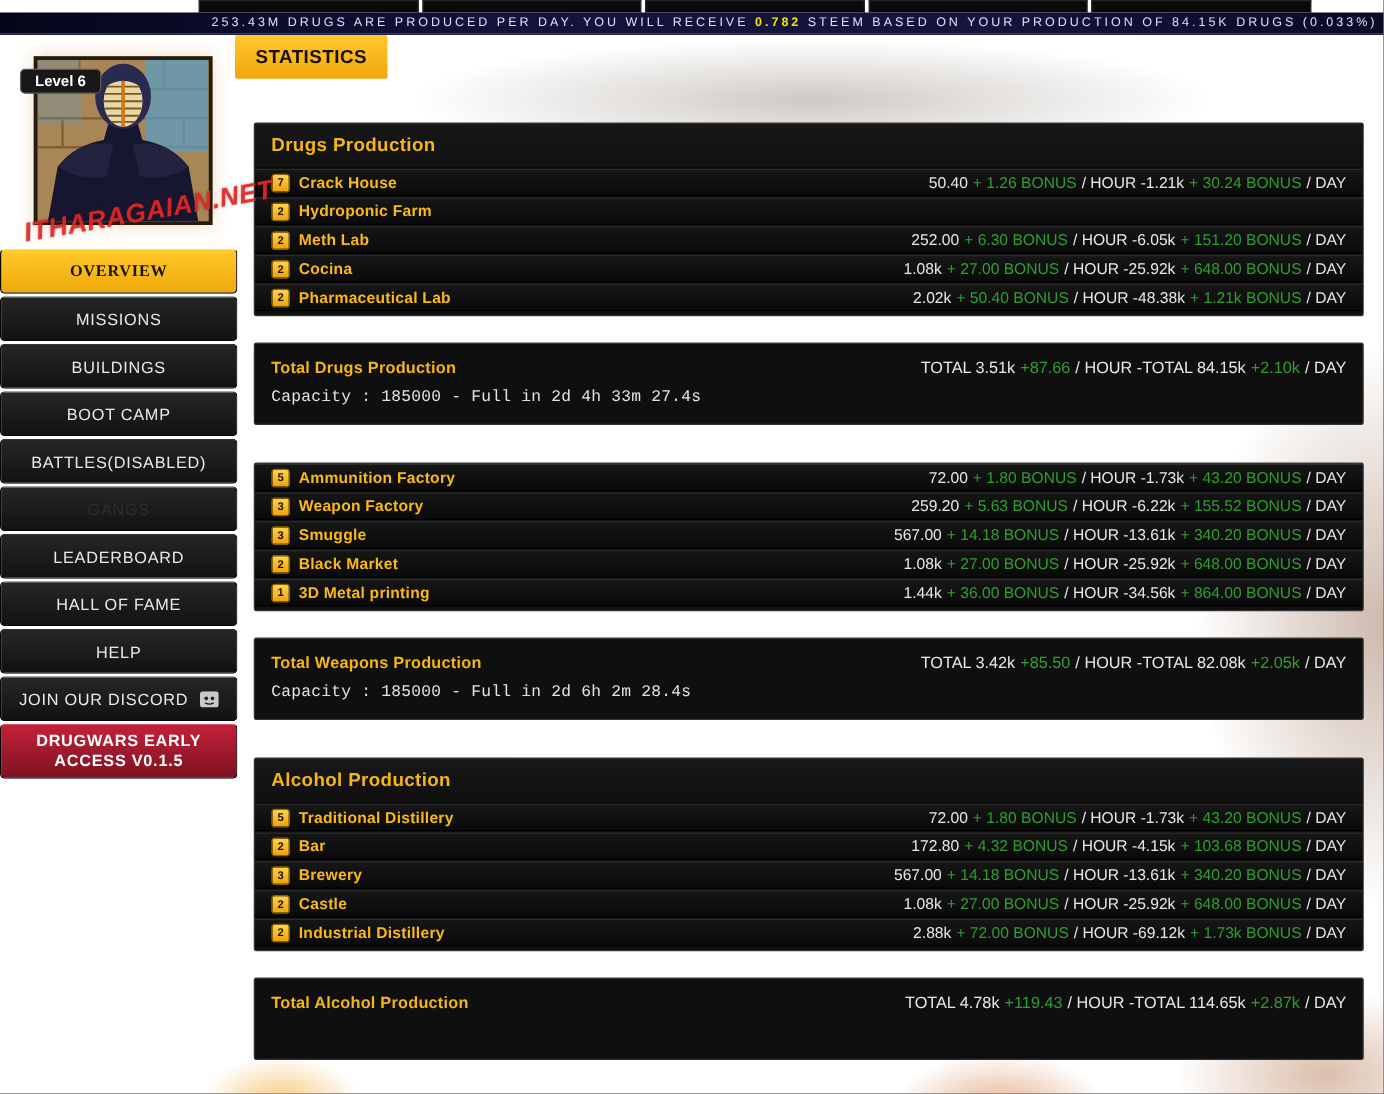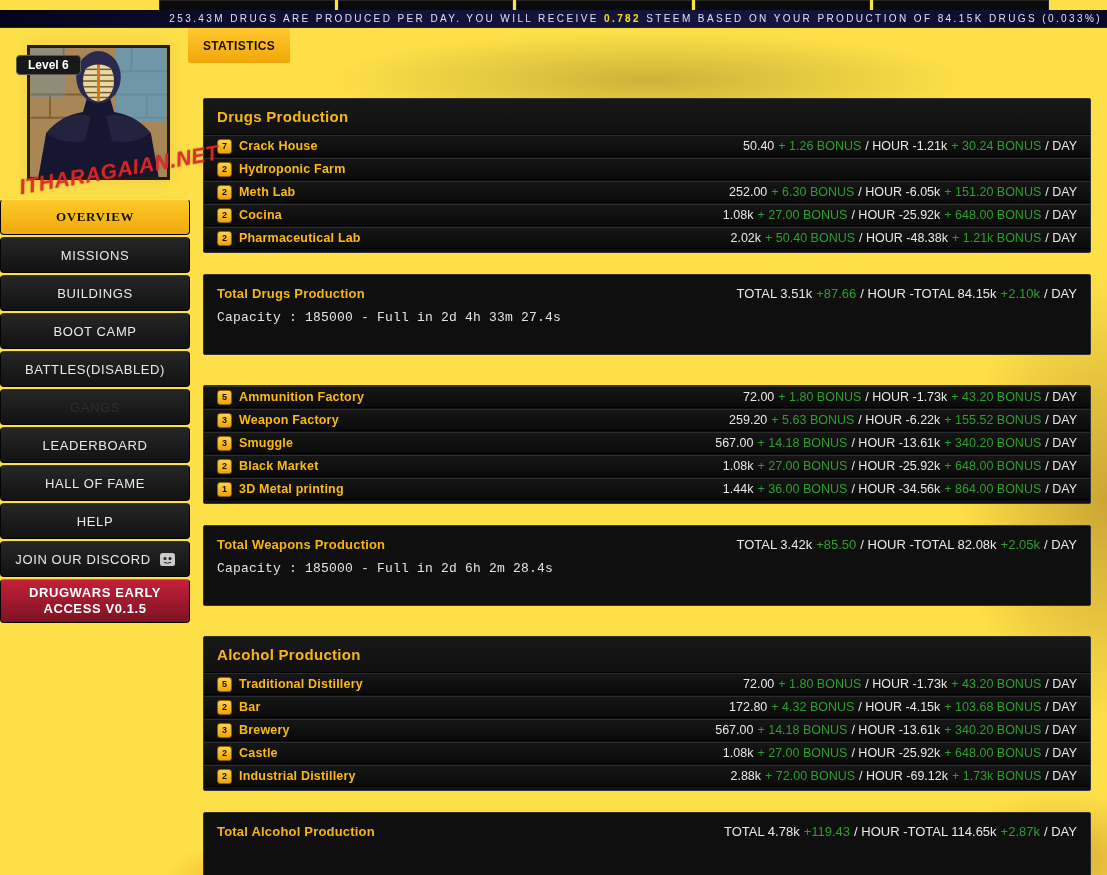--- a/index.html
+++ b/index.html
@@ -1,18 +1,18 @@
 <!DOCTYPE html>
 <html><head>
 <meta charset="utf-8">
 <style>
   * { margin:0; padding:0; box-sizing:border-box; }
   html,body { background:#000; }
   body { font-family:"Liberation Sans", sans-serif; }
-  #app { position:relative; width:1107px; height:875px; overflow:hidden; background:#fde047; }
+  #app { position:relative; width:1107px; height:875px; overflow:hidden; background:#ffffff; }
 
   
   .bg-art { position:absolute; inset:0; pointer-events:none;
     background:
       radial-gradient(90px 50px at 225px 880px, rgba(240,160,30,.55), transparent 70%),
       radial-gradient(120px 60px at 800px 885px, rgba(200,90,15,.45), transparent 70%),
       radial-gradient(200px 300px at 1107px 500px, rgba(110,55,18,.35), transparent 75%),
       radial-gradient(160px 90px at 1060px 860px, rgba(150,70,15,.35), transparent 75%),
       radial-gradient(400px 60px at 650px 80px, rgba(60,40,20,.25), transparent 80%);
   }
@@ -46,22 +46,22 @@
     color:#e9e9e9; font-size:13px; letter-spacing:.6px; cursor:pointer; }
   .menu-item.active { background:linear-gradient(#ffc929,#efa90c); color:#1a1200; font-weight:bold;
     border-top-color:#ffe082;font-family:Liberation Serif, serif; }
   .menu-item.dimmed { color:#2e2e2e; }
   .menu-item.version { height:44px; background:linear-gradient(#c42039,#7c1322);
     color:#fff; font-weight:bold; font-size:13px; text-align:center; line-height:16px;
     border-top-color:#d8586c; padding:0 14px; }
   .discord-badge { display:inline-flex; }
 
   
-  .stats-tab { position:absolute; left:188px; top:28px; width:102px; height:35px;
-    background:linear-gradient(#ffc82e,#f2a70a); color:#151000; font-weight:bold; font-size:12px;
+  .stats-tab { position:absolute; left:188px; top:28px; width:122px; height:35px;
+    background:linear-gradient(#ffc82e,#f2a70a); color:#151000; font-weight:bold; font-size:15px;
     letter-spacing:.4px; display:flex; align-items:center; justify-content:center;
     border-radius:2px; cursor:pointer; }
 
   
   .main-col { position:absolute; left:203px; top:88px; width:888px; }
   .section { border:1px solid #333; border-radius:2px; background:#101010; margin-bottom:21px;margin-top:10px; }
   .section-header { height:36px; display:flex; align-items:center; padding:0 13px;
     color:#f6b515; font-size:15px; font-weight:bold; letter-spacing:.3px;
     background:linear-gradient(#181818,#101010); border-bottom:1px solid #000; }
   .rows { padding-bottom:2px; }
@@ -71,21 +71,21 @@
   .row-left { display:flex; align-items:center; gap:7px; }
   .lvl-badge { width:15px; height:15px; border-radius:3px; background:linear-gradient(#ffd24a,#efa30a);
     border:1px solid #8a6200; color:#1a1200; font-size:9px; font-weight:bold;
     display:flex; align-items:center; justify-content:center; }
   .row-name { color:#fbb917; font-size:12.5px; font-weight:bold; letter-spacing:.2px; }
   .row-right { white-space:nowrap; font-size:12.5px; }
   .seg { color:#e8e8e8; }
   .seg + .seg { margin-left:4px; }
   .seg.green { color:#2f9e2f; }
 
-  .total-box { border:1px solid #333; border-radius:2px; background:#0f0f0f; height:81px;
+  .total-box { border:1px solid #333; border-radius:2px; background:#0f0f0f; height:66px;
     margin-bottom:30px; padding:11px 13px 0 13px; }
   .total-line { display:flex; justify-content:space-between; align-items:center; }
   .total-title { color:#f6b515; font-size:13px; font-weight:bold; letter-spacing:.2px; }
   .total-values { white-space:nowrap; font-size:13px; }
   .capacity { margin-top:9px; color:#e3e3e3; font-size:13px; letter-spacing:.2px;font-family:Liberation Mono, monospace; }
 </style>
 </head>
 <body>
 
 <div id="app">

